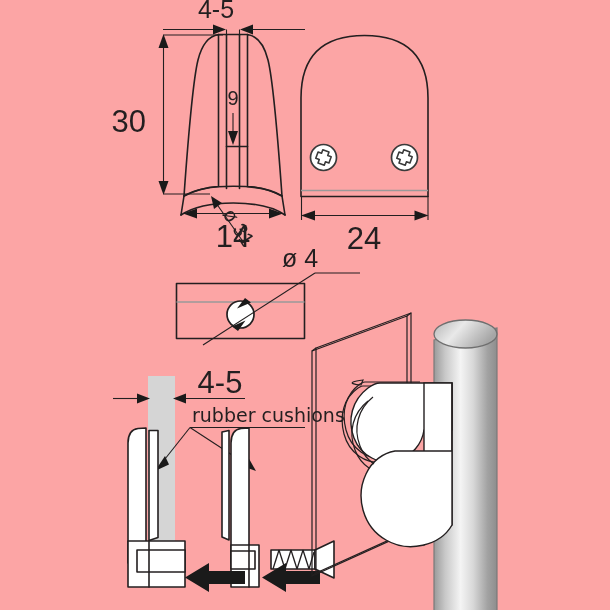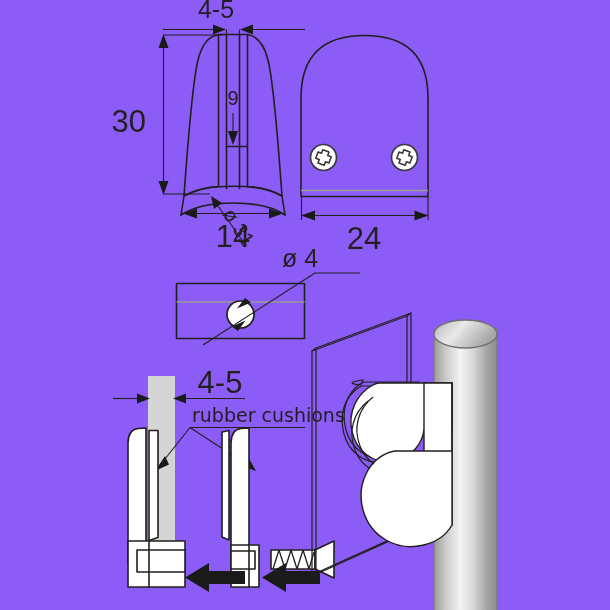--- a/index.html
+++ b/index.html
@@ -10,21 +10,21 @@
   body {
     width: 610px;
     height: 610px;
     font-family: "Liberation Sans", sans-serif;
     overflow: hidden;
   }
   #drawing-root {
     position: relative;
     width: 610px;
     height: 610px;
-    background: #8b5cf6;
+    background: #fca5a5;
   }
   svg#tech-drawing {
     display: block;
     width: 610px;
     height: 610px;
   }
   .ln {
     fill: none;
     stroke: #231f20;
     stroke-width: 1.6;

